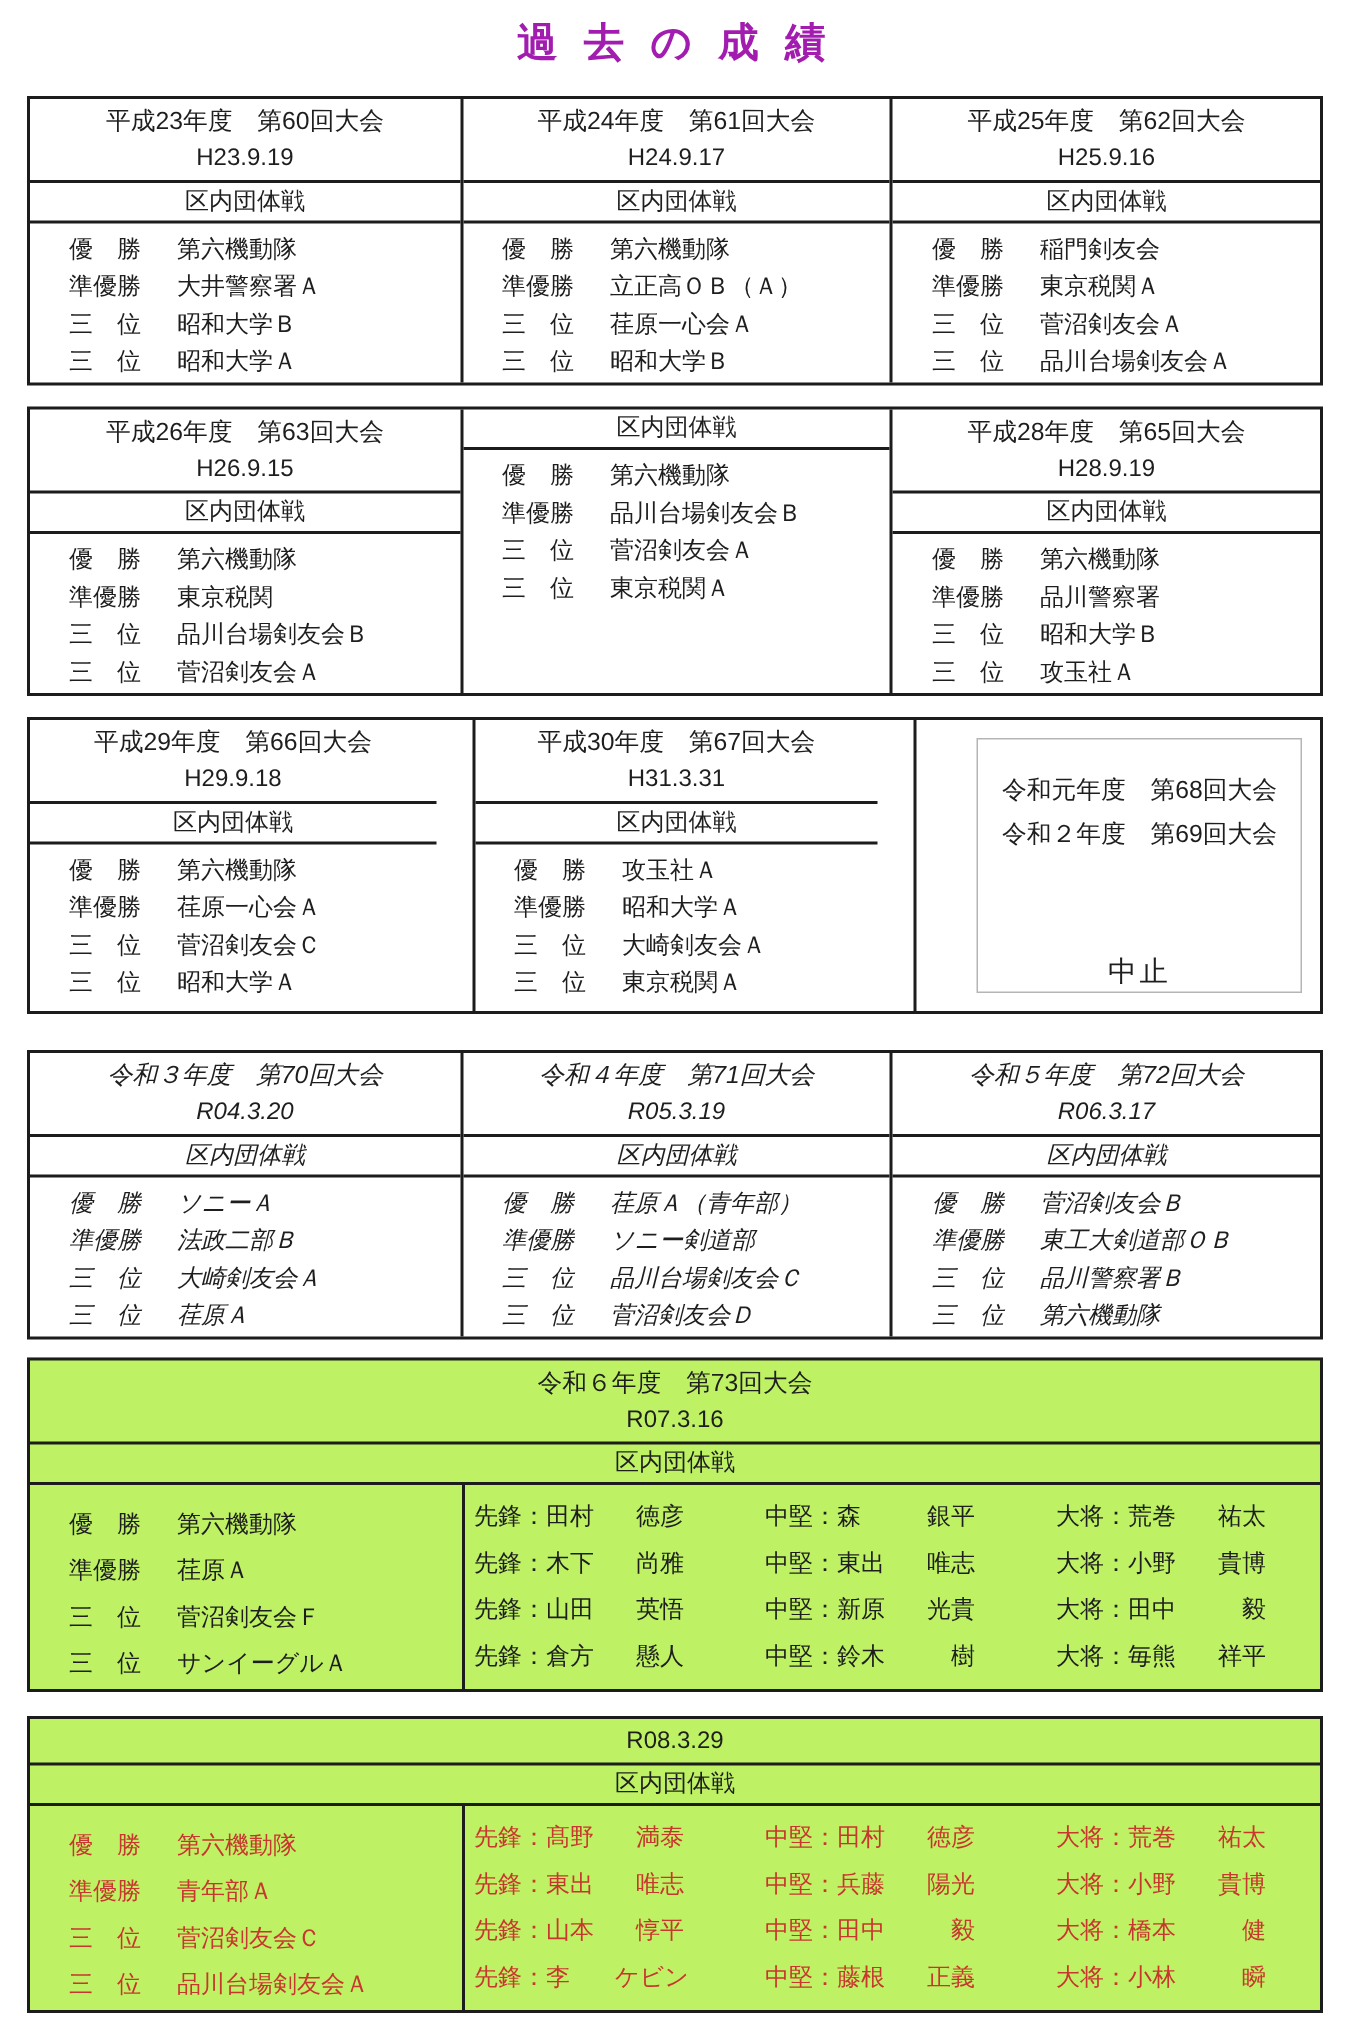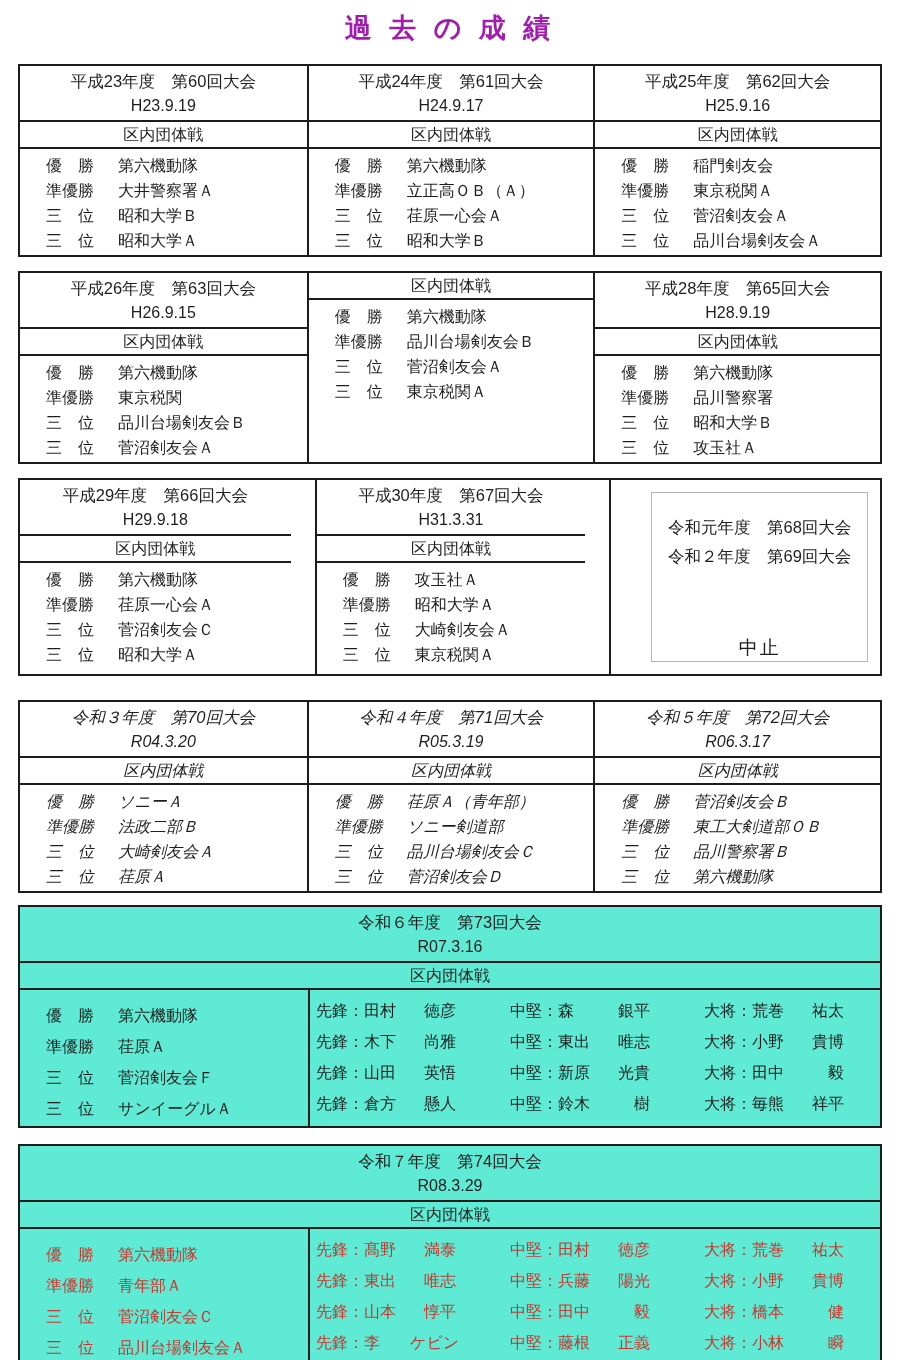--- a/index.html
+++ b/index.html
@@ -33,21 +33,21 @@
   
   .cancel{display:flex;padding-left:28px;}
   .cancel-inner{
     flex:1;margin:12px;border:1px solid #b5b5b5;
     display:flex;flex-direction:column;align-items:center;
     padding-top:20px;font-size:16.5px;
   }
   .cancel-inner .cline{line-height:29px;white-space:nowrap;}
   .cancel-status{margin-top:64px;font-size:19px;letter-spacing:2px;}
   
-  .wideblock{border:2px solid #1c1c1c;margin-bottom:16px;background:#5eead4;}
+  .wideblock{border:2px solid #1c1c1c;margin-bottom:16px;background:#bef264;}
   .wideblock .bhead{border-bottom:2px solid #1c1c1c;}
   .wbody{display:flex;}
   .wleft{width:288px;flex:none;border-right:2px solid #1c1c1c;padding:6px 0;}
   .wleft .rrow{height:31px;}
   .wright{flex:1;padding:6px 0 6px 6px;min-width:0;}
   .prow{display:flex;align-items:center;height:31px;font-size:16px;white-space:nowrap;}
   .player{display:flex;width:194px;flex:none;}
   .pl-last{display:inline-block;width:46px;}
   .pl-first{display:inline-block;min-width:46px;text-align:right;}
 </style>
@@ -441,21 +441,20 @@
               <span class="pl-last">毎熊</span>
               <span class="pl-first">祥平</span>
             </span>
         </div>
       </div>
     </div>
   </section>
 
   <section class="wideblock">
     <div class="bhead">
-      <div class="btitle">令和７年度　第74回大会</div>
       <div class="bdate">R08.3.29</div>
     </div>
     <div class="bdiv">区内団体戦</div>
     <div class="wbody" style="color: rgb(200, 55, 45);">
       <div class="wleft">
         <div class="rrow">
             <span class="rank">優　勝</span>
             <span class="team">第六機動隊</span>
           </div>
         <div class="rrow">

